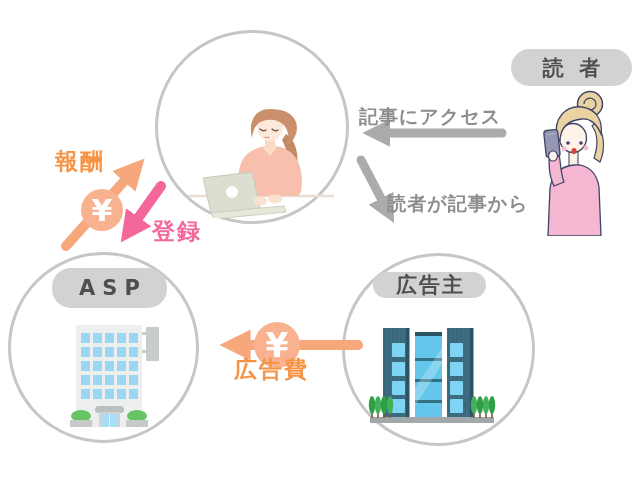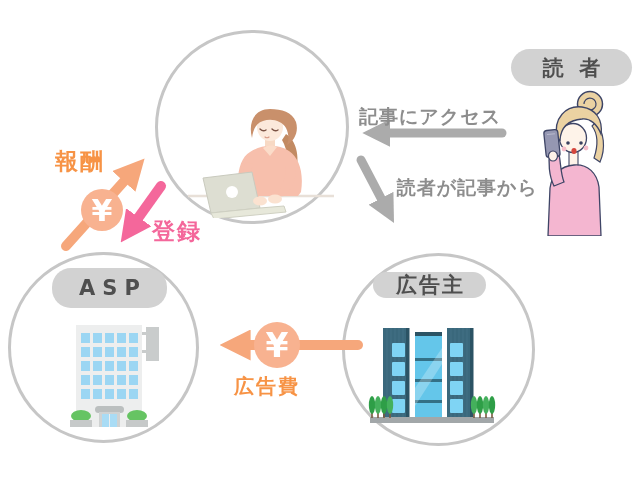--- a/index.html
+++ b/index.html
@@ -25,24 +25,24 @@
     background:#D2D2D2;color:#4F4F4F;font-weight:bold;border-radius:19px;
     font-size:21px;z-index:5;white-space:nowrap;
   }
   .pill-blogger{left:197px;top:47px;width:110px;height:35px;letter-spacing:1px;}
   .pill-reader{left:511px;top:49px;width:121px;height:37px;letter-spacing:4px;text-indent:4px;text-align:center;}
   .pill-asp{left:52px;top:268px;width:115px;height:40px;letter-spacing:7px;text-indent:7px;}
   .pill-advertiser{left:373px;top:272px;width:113px;height:26px;letter-spacing:2px;text-indent:2px;}
 
   .flow-label{position:absolute;font-weight:bold;color:#8D8D8D;font-size:19px;letter-spacing:1px;white-space:nowrap;z-index:4;}
   .access-label{left:347px;top:89px;width:166px;text-align:center;margin-top:15px;}
-  .apply-label{left:378px;top:176px;width:160px;text-align:right;line-height:22px;}
+  .apply-label{left:378px;top:192px;width:160px;text-align:center;line-height:22px;}
   .reward-label{left:55px;top:146px;color:#F79345;font-size:23px;letter-spacing:2px;}
   .register-label{left:152px;top:216px;color:#F4679B;font-size:23px;letter-spacing:2px;}
-  .adfee-label{left:234px;top:373px;color:#F79345;font-size:20px;letter-spacing:2px;}
+  .adfee-label{left:234px;top:354px;color:#F79345;font-size:23px;letter-spacing:2px;}
 
   .yen-badge{
     position:absolute;display:flex;align-items:center;justify-content:center;
     background:#F8B290;color:#FFFFFF;font-weight:bold;border-radius:50%;z-index:4;
   }
   .yen-reward{left:81px;top:189px;width:42px;height:42px;font-size:30px;}
   .yen-adfee{left:254px;top:322px;width:46px;height:46px;font-size:33px;}
 </style>
 </head>
 <body>

